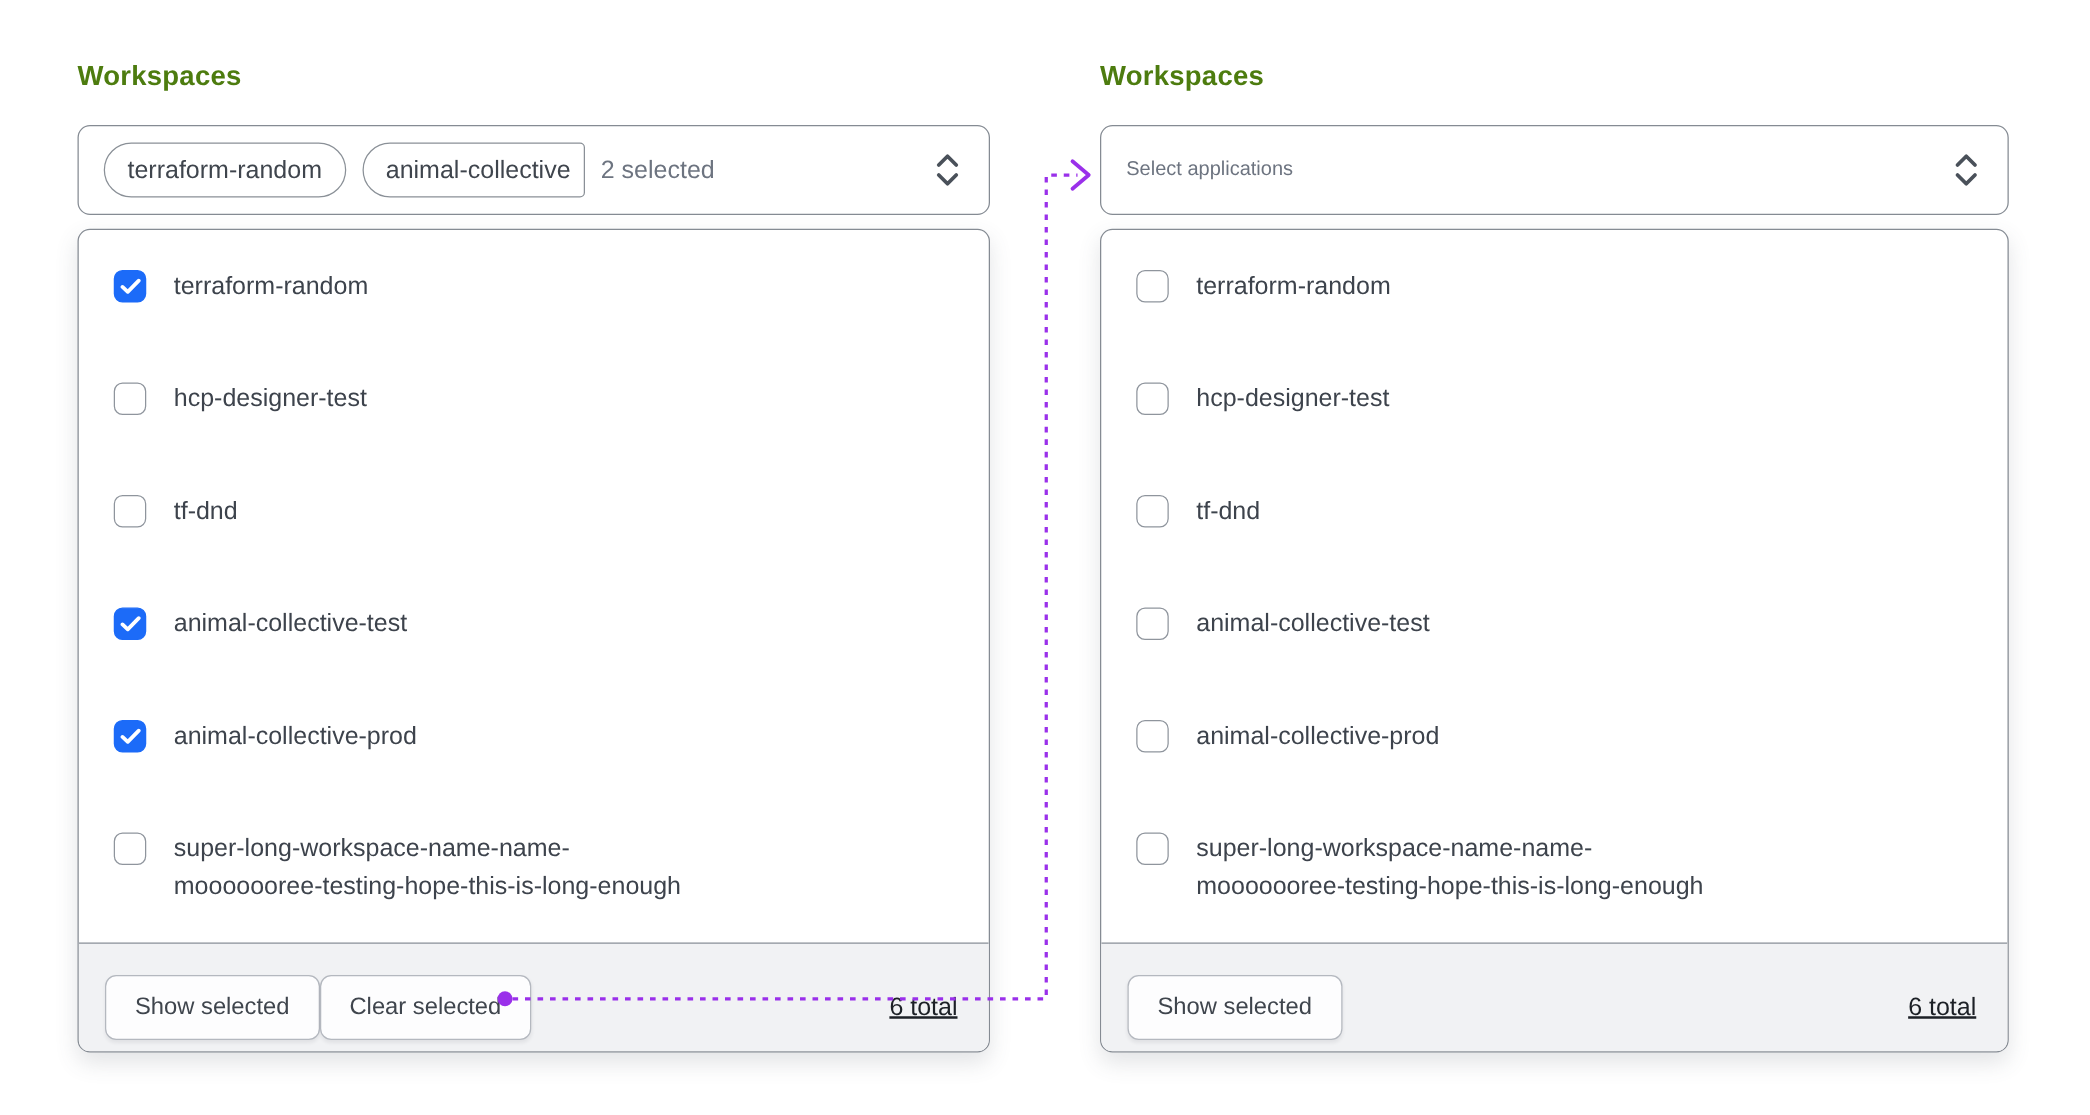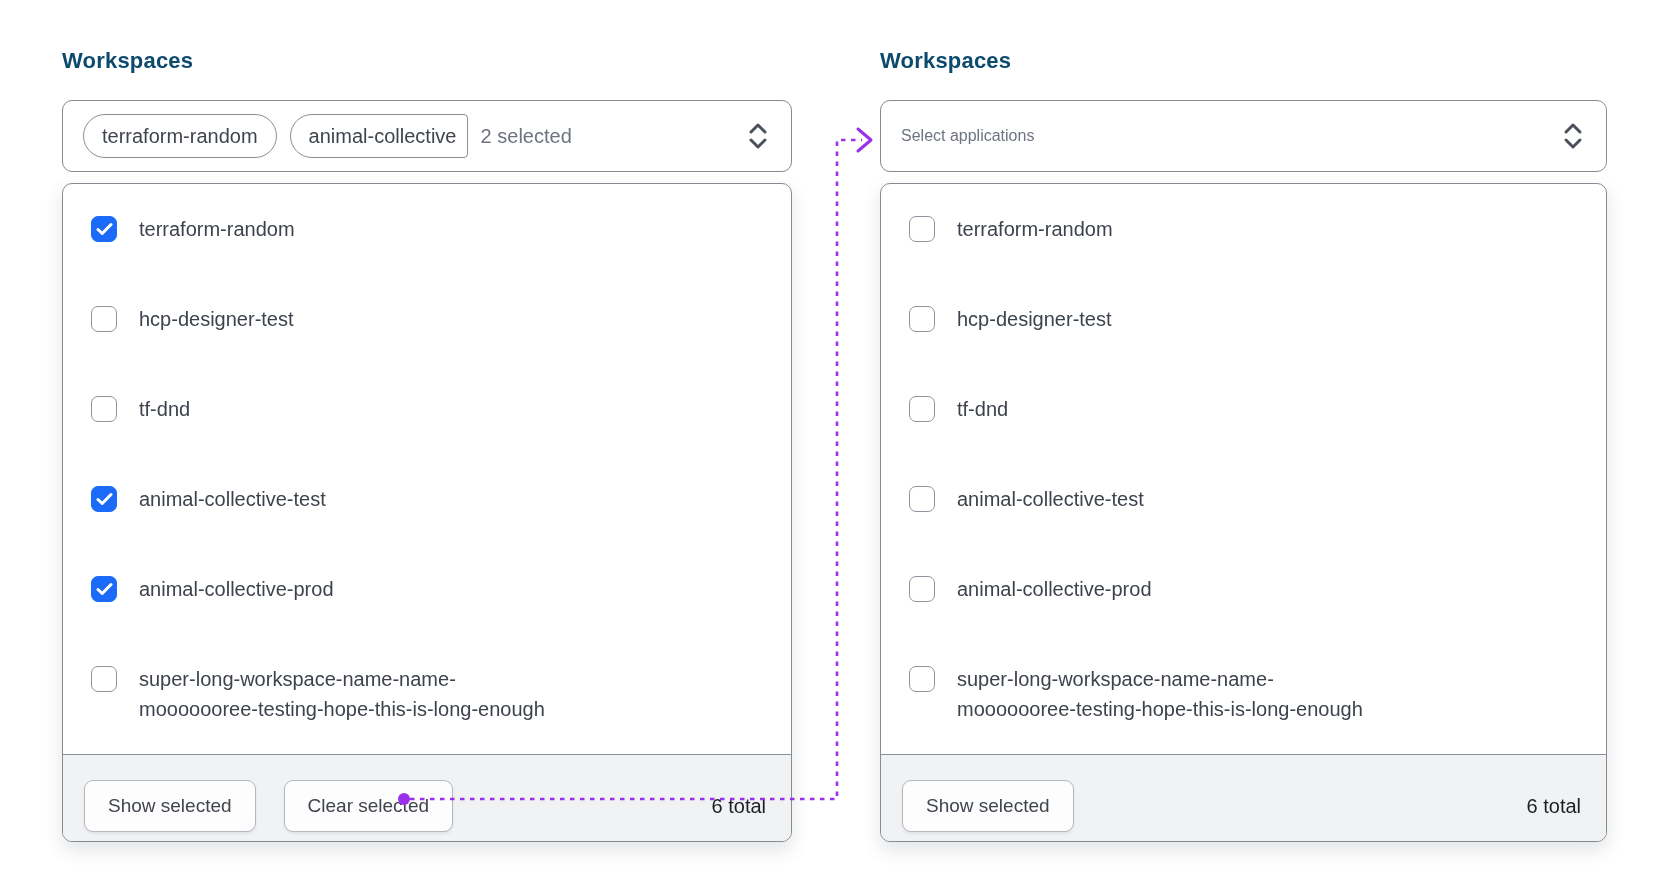--- a/index.html
+++ b/index.html
@@ -4,21 +4,21 @@
 <style>
   * { margin:0; padding:0; box-sizing:border-box; }
   html,body { width:1672px; height:892px; background:#ffffff;
     font-family:"Liberation Sans","DejaVu Sans",sans-serif; }
   .stage { position:relative; width:1672px; height:892px; overflow:hidden; }
 
   .col { position:absolute; top:44px; }
   .col.left  { left:62px;  width:730px; }
   .col.right { left:880px; width:727px; }
 
-  .panel-label { font-size:22px; font-weight:700; color:#0c4a6e; line-height:34px; letter-spacing:.2px; }
+  .panel-label { font-size:22px; font-weight:700; color:#4d7c0f; line-height:34px; letter-spacing:.2px; }
 
   .trigger {
     margin-top:22px; height:72px; background:#fff;
     border:1.5px solid #858b93; border-radius:10px;
     display:flex; align-items:center; padding:0 20px; gap:13px;
   }
   .tag {
     height:44px; display:flex; align-items:center;
     border:1.5px solid #8a9097; border-radius:22px;
     padding:0 18px; font-size:20px; color:#3f454d; white-space:nowrap;
@@ -49,31 +49,31 @@
     border:1.8px solid #8f959d; border-radius:7px; background:#fff;
     display:flex; align-items:center; justify-content:center;
   }
   .checkbox.checked { background:#1c6bf8; border-color:#1c6bf8; }
   .checkbox .check-icon { display:none; }
   .checkbox.checked .check-icon { display:block; }
 
   .footer {
     border-top:1.5px solid #8b9199; background:#f1f2f4;
     height:87px; display:flex; align-items:center;
-    padding:16px 25px 0 21px; gap:28px;
+    padding:16px 25px 0 21px; gap:0;
   }
   .btn {
     height:52px; padding:0 23px; background:#fdfdfe;
     border:1.5px solid #b4b8bf; border-radius:9px;
     font-size:19px; color:#3f454d; font-weight:500;
     box-shadow:0 2px 3px rgba(30,34,40,.07);
     display:flex; align-items:center; cursor:pointer;
     font-family:inherit;
   }
-  .total { margin-left:auto; font-size:20px; color:#1c2026; }
+  .total { margin-left:auto; font-size:20px; color:#1c2026;text-decoration:underline; }
 
   .connector { position:absolute; left:0; top:0; pointer-events:none; }
 </style>
 </head>
 <body>
 
 <div class="stage">
 
   <div class="col left">
     <div class="panel-label">Workspaces</div>

